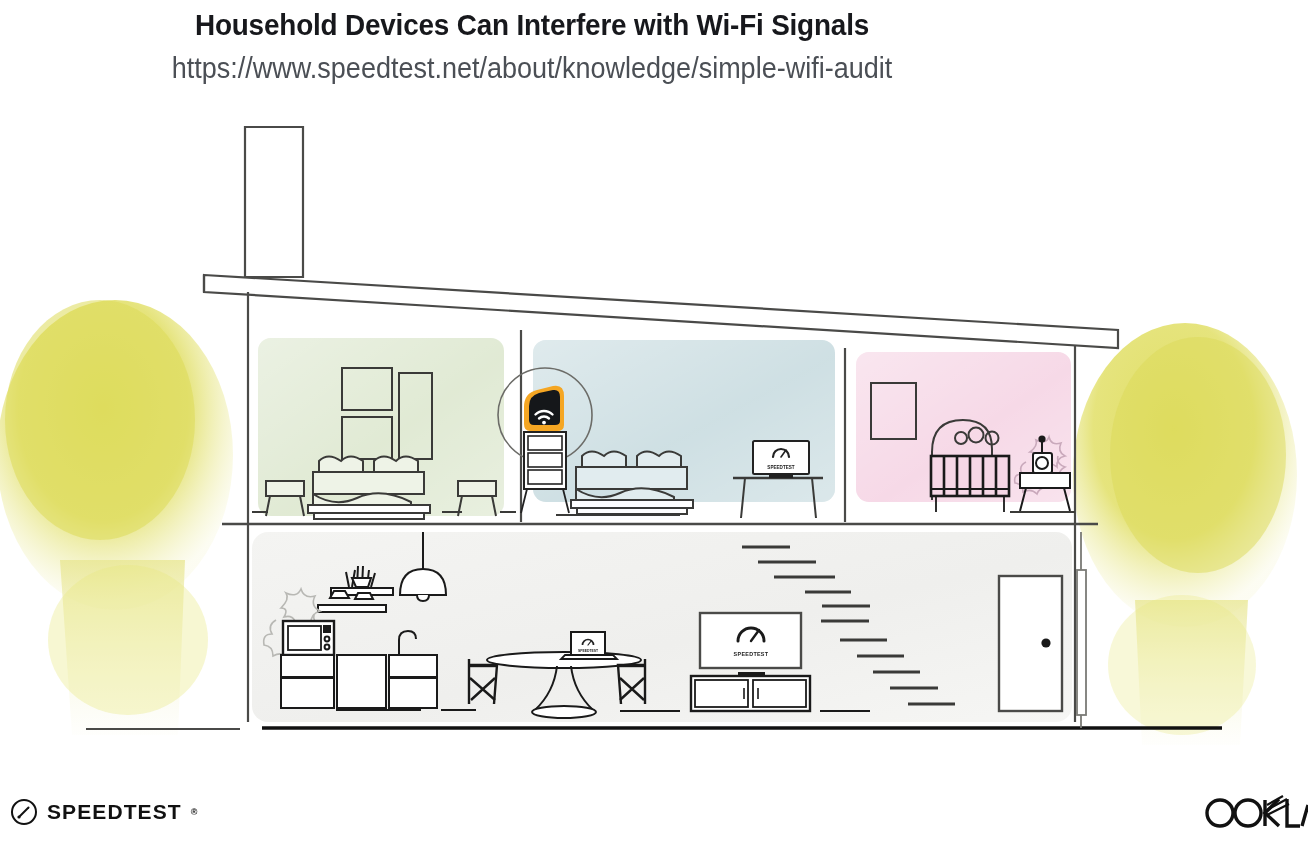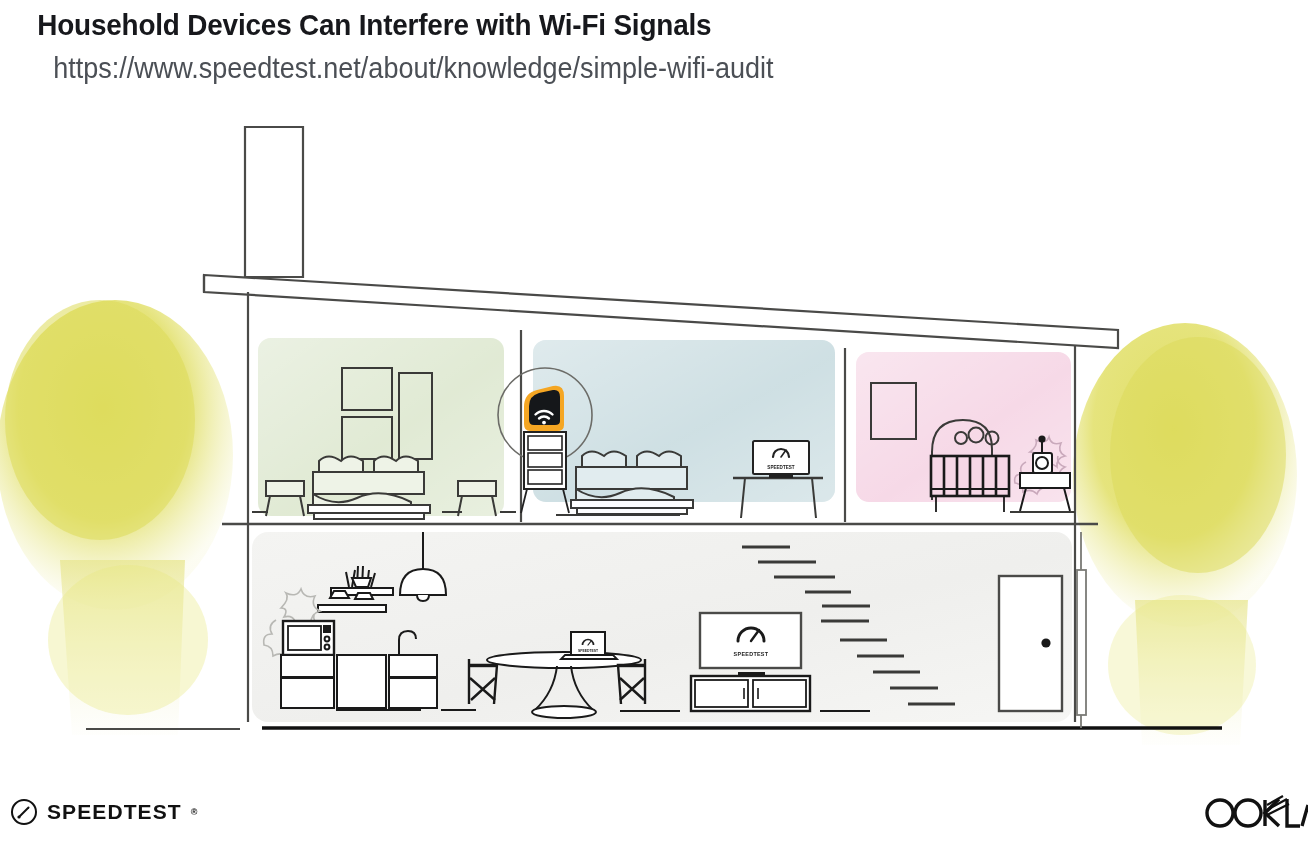--- a/index.html
+++ b/index.html
@@ -6,21 +6,21 @@
   body{
     width:1308px;height:861px;overflow:hidden;
     font-family:"Liberation Sans", sans-serif;
     color:#111;
     position:relative;
   }
   .stage{position:absolute;inset:0;width:1308px;height:861px;}
   .svg-layer{position:absolute;top:0;left:0;width:1308px;height:861px;}
 
   
-  .header{position:absolute;top:0;left:0;width:1064px;text-align:left;}
+  .header{position:absolute;top:0;left:0;width:1064px;text-align:center;}
   .title{
     margin:0;padding-top:8px;
     font-size:30px;font-weight:bold;letter-spacing:-0.2px;
     color:#17181c;
     font-family:"Liberation Sans", sans-serif;
     transform:scaleX(0.93);
   }
   .subtitle{
     margin:0;padding-top:9px;
     font-size:30px;font-weight:400;color:#4b4f55;

